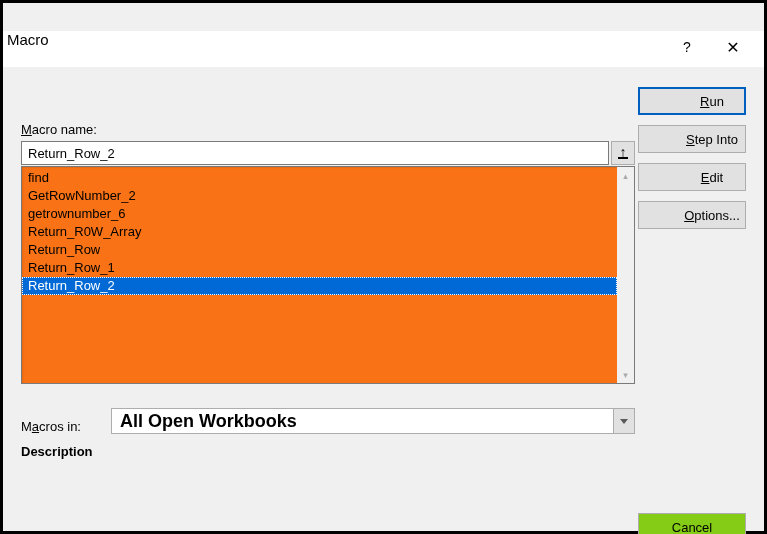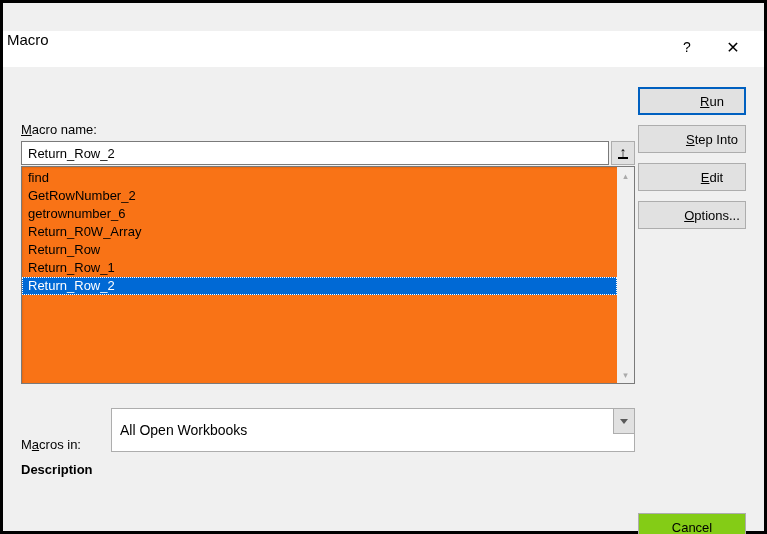--- a/index.html
+++ b/index.html
@@ -19,21 +19,21 @@
     .up-btn { width: 24px; height: 24px; border: 1px solid #adadad; background: #e1e1e1; margin-left: 2px; display: flex; align-items: center; justify-content: center; cursor: pointer; }
     .listbox { width: 100%; height: 218px; border: 1px solid #7a7a7a; box-shadow: inset 1px 1px 2px rgba(0,0,0,0.1); background: #f97316; position: relative; overflow: hidden; }
     .list-inner { position: absolute; left: 0; right: 17px; top: 0; bottom: 0; padding: 2px 0; }
     .list-item { font-size: 13px; padding: 0 6px; line-height: 18px; color: #000; cursor: pointer; white-space: nowrap; }
     .list-item.selected { background: #0069d5; color: #fff; border: 1px dotted #fff; padding: 0 5px; line-height: 16px; }
     .list-scroll { position: absolute; right: 0; top: 0; bottom: 0; width: 17px; background: #f0f0f0; display: flex; flex-direction: column; justify-content: space-between; }
     .scroll-arrow { height: 17px; display: flex; align-items: center; justify-content: center; color: #aaa; font-size: 9px; }
     .in-row { display: flex; align-items: flex-end; margin-top: 24px; }
     .in-label { font-size: 13px; width: 90px; }
     .select-wrap { flex: 1; position: relative; }
-    .select-box { height: 44px; border: 1px solid #adadad; background: #fff; display: flex; align-items: center; padding: 0 8px; font-size: 14px; }
+    .select-box { height: 26px; border: 1px solid #adadad; background: #fff; display: flex; align-items: center; padding: 0 8px; font-size: 18px; font-weight: bold; }
     .select-arrow { position: absolute; right: 0; top: 0; width: 22px; height: 26px; border: 1px solid #adadad; background: #e1e1e1; display: flex; align-items: center; justify-content: center; }
     .desc-label { font-size: 13px; margin-top: 10px; font-weight: bold; }
     .btn { height: 28px; border: 1px solid #adadad; background: #e1e1e1; font-size: 13px; font-family: inherit; cursor: pointer; text-align: center; padding-left: 40px; }
     .btn.primary { border: 2px solid #0060c0; background: #e1e1e1; }
     .btn:disabled { color: #a0a0a0; cursor: default; }
     .btn u { text-decoration: underline; }
     .cancel-btn { position: absolute; right: 18px; bottom: 18px; width: 108px; height: 28px; border: 1px solid #adadad; background: #84cc16; font-size: 13px; font-family: inherit; cursor: pointer; }
     .watermark { position: absolute; bottom: 20px; left: 50%; transform: translateX(-50%); text-align: center; opacity: 0.75; }
     .wm-main { font-size: 18px; color: #5a6a6a; letter-spacing: 0.5px; }
     .wm-sub { font-size: 7px; color: #8a9a9a; letter-spacing: 1px; text-transform: uppercase; }

